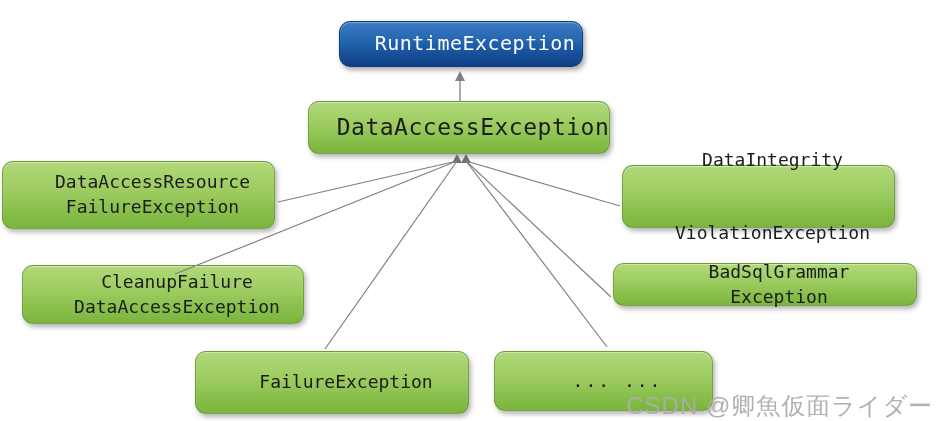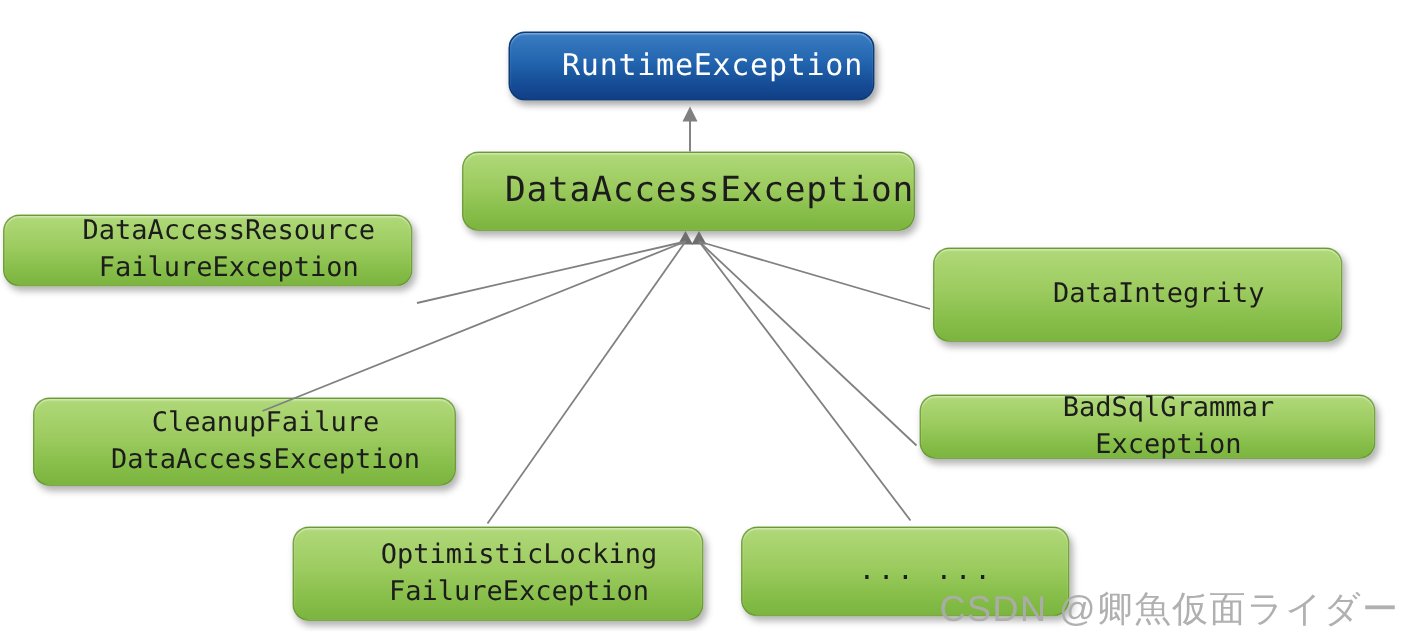--- a/index.html
+++ b/index.html
@@ -60,41 +60,41 @@
 <div class="canvas">
 
   <div class="node blue fs-top" style="left:339px;top:21px;width:244px;height:46px;">
     <span class="ln">RuntimeException</span>
   </div>
 
   <div class="node green fs-main" style="left:308px;top:101px;width:302px;height:53px;">
     <span class="ln">DataAccessException</span>
   </div>
 
-  <div class="node green fs-child" style="left:2px;top:143px;width:273px;height:48px;">
+  <div class="node green fs-child" style="left:2px;top:161px;width:273px;height:68px;">
     <span class="ln">DataAccessResource</span>
     <span class="ln">FailureException</span>
   </div>
 
   <div class="node green fs-child" style="left:622px;top:165px;width:273px;height:63px;gap:48px;">
     <span class="ln">DataIntegrity</span>
+    <span class="ln">ViolationException</span>
   </div>
 
   <div class="node green fs-child" style="left:22px;top:265px;width:282px;height:59px;">
     <span class="ln">CleanupFailure</span>
     <span class="ln">DataAccessException</span>
   </div>
 
   <div class="node green fs-child" style="left:613px;top:263px;width:304px;height:43px;">
     <span class="ln">BadSqlGrammar</span>
     <span class="ln">Exception</span>
   </div>
 
   <div class="node green fs-child" style="left:195px;top:351px;width:274px;height:63px;">
-    <span class="ln">OptimisticLocking</span>
     <span class="ln">FailureException</span>
   </div>
 
   <div class="node green fs-dots" style="left:494px;top:351px;width:219px;height:60px;">
     <span class="ln">... ...</span>
   </div>
 
   <svg class="wires" width="937" height="421" viewBox="0 0 937 421">
 
     <line x1="460" y1="101" x2="460" y2="80" stroke="#808080" stroke-width="1.3"></line>

